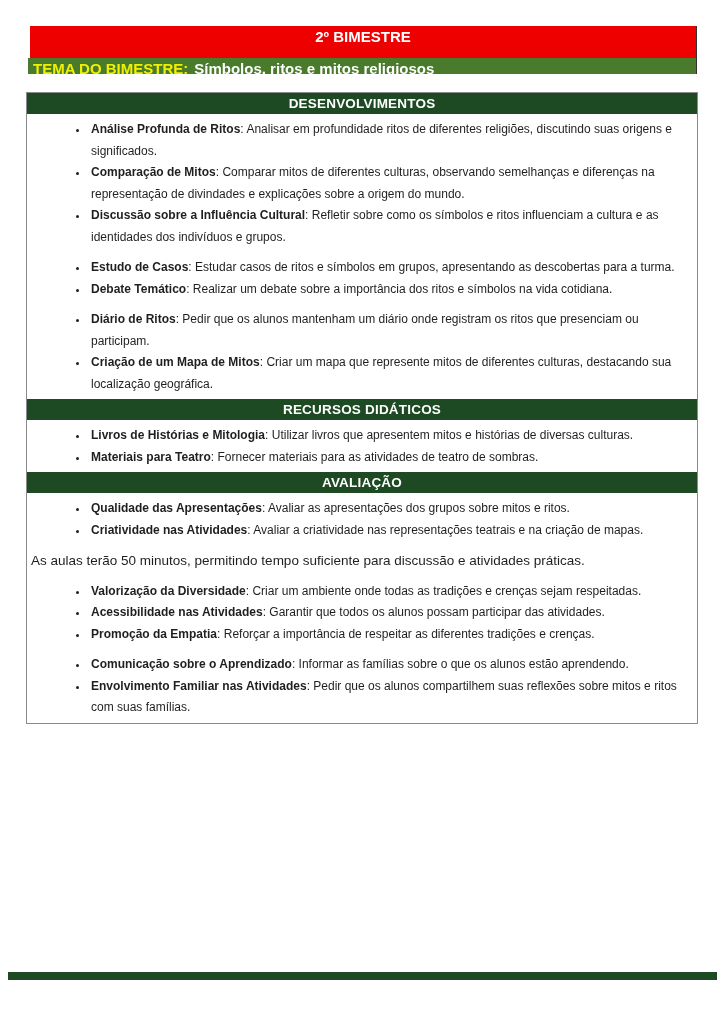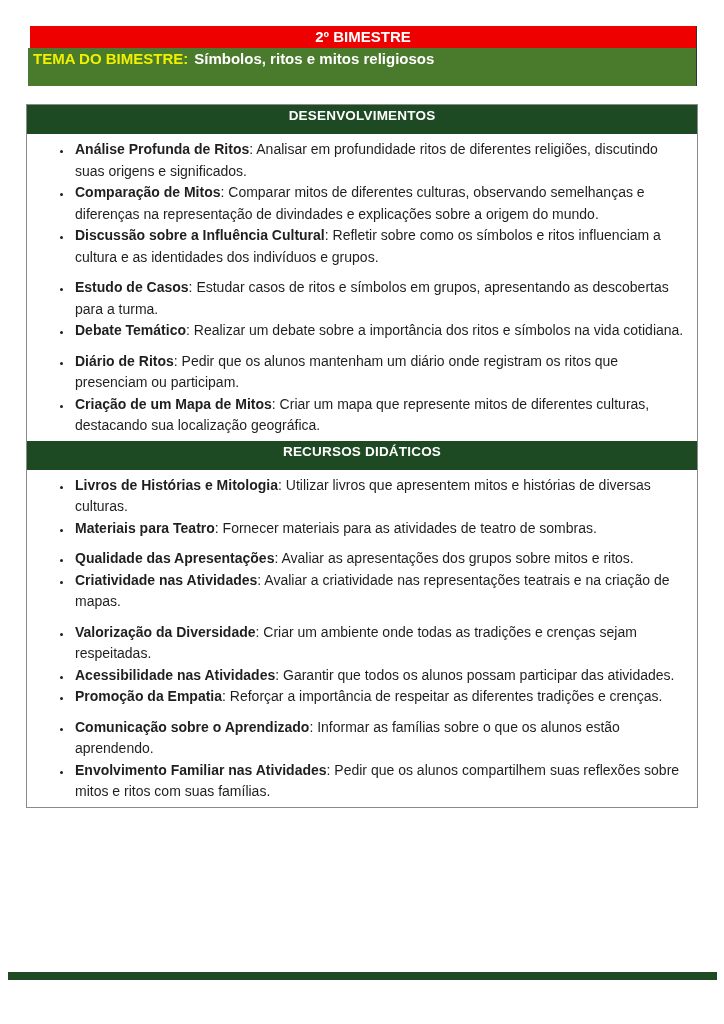--- a/index.html
+++ b/index.html
@@ -8,66 +8,67 @@
     background: #ffffff;
     width: 724px;
     height: 1024px;
     overflow: hidden;
     font-family: "Liberation Sans", sans-serif;
     color: var(--body-text, #1f1f1f);
     position: relative;
   }
   .title-bar {
     margin: 26px 27px 0 30px;
-    height: 22px;
+    height: 32px;
     line-height: 22px;
     background: var(--title-bar-bg, #ee0000);
     color: var(--title-bar-text, #ffffff);
     font-weight: bold;
     font-size: 15px;
     text-align: center;
     border-right: 1px solid #333333;
   }
   .theme-bar {
     margin: 0 27px 0 28px;
-    height: 38px;
+    height: 16px;
     line-height: 22px;
     background: var(--theme-bar-bg, #4a7a2b);
     font-weight: bold;
     font-size: 15px;
     padding-left: 5px;
     border-right: 1px solid #333333;
     white-space: nowrap;
   }
   .theme-label { color: var(--theme-label, #f0f000); }
   .theme-value { color: var(--theme-value, #ffffff); margin-left: 6px; }
   .content-box {
     margin: 18px 26px 0 26px;
     border: 1px solid var(--box-border, #8a8a8a);
   }
   .section-header {
     background: var(--section-header-bg, #1d4a23);
     color: var(--section-header-text, #ffffff);
-    height: 29px;
+    height: 21px;
     line-height: 21px;
     text-align: center;
     font-weight: bold;
     font-size: 13.5px;
     letter-spacing: 0.2px;
   }
   .section-body { padding: 5px 6px 4px 0; }
   .section-body ul {
     margin: 0;
     padding: 0 0 0 46px;
     list-style: disc outside;
   }
   .section-body li {
-    font-size: 14px;
+    font-size: 12px;
     line-height: 21.5px;
     padding-left: 2px;
+    margin-left: 16px;
   }
   .section-body li::marker { font-size: 11px; color: #1f1f1f; }
   .item-term { font-weight: bold; }
   .section-paragraph {
     padding: 5px 6px 4px 4px;
     font-size: 13.5px;
     line-height: 21.5px;
   }
   .footer-bar {
     position: absolute;
@@ -108,26 +109,28 @@
         <li><span class="item-term">Criação de um Mapa de Mitos</span><span>: </span><span>Criar um mapa que represente mitos de diferentes culturas, destacando sua localização geográfica.</span></li>
       </ul>
     </div>
     <div class="section-header">RECURSOS DIDÁTICOS</div>
     <div class="section-body">
       <ul>
         <li><span class="item-term">Livros de Histórias e Mitologia</span><span>: </span><span>Utilizar livros que apresentem mitos e histórias de diversas culturas.</span></li>
         <li><span class="item-term">Materiais para Teatro</span><span>: </span><span>Fornecer materiais para as atividades de teatro de sombras.</span></li>
       </ul>
     </div>
+    <div class="section-header">AVALIAÇÃO</div>
     <div class="section-body">
       <ul>
         <li><span class="item-term">Qualidade das Apresentações</span><span>: </span><span>Avaliar as apresentações dos grupos sobre mitos e ritos.</span></li>
         <li><span class="item-term">Criatividade nas Atividades</span><span>: </span><span>Avaliar a criatividade nas representações teatrais e na criação de mapas.</span></li>
       </ul>
     </div>
+    <div class="section-paragraph">As aulas terão 50 minutos, permitindo tempo suficiente para discussão e atividades práticas.</div>
     <div class="section-body">
       <ul>
         <li><span class="item-term">Valorização da Diversidade</span><span>: </span><span>Criar um ambiente onde todas as tradições e crenças sejam respeitadas.</span></li>
         <li><span class="item-term">Acessibilidade nas Atividades</span><span>: </span><span>Garantir que todos os alunos possam participar das atividades.</span></li>
         <li><span class="item-term">Promoção da Empatia</span><span>: </span><span>Reforçar a importância de respeitar as diferentes tradições e crenças.</span></li>
       </ul>
     </div>
     <div class="section-body">
       <ul>
         <li><span class="item-term">Comunicação sobre o Aprendizado</span><span>: </span><span>Informar as famílias sobre o que os alunos estão aprendendo.</span></li>

